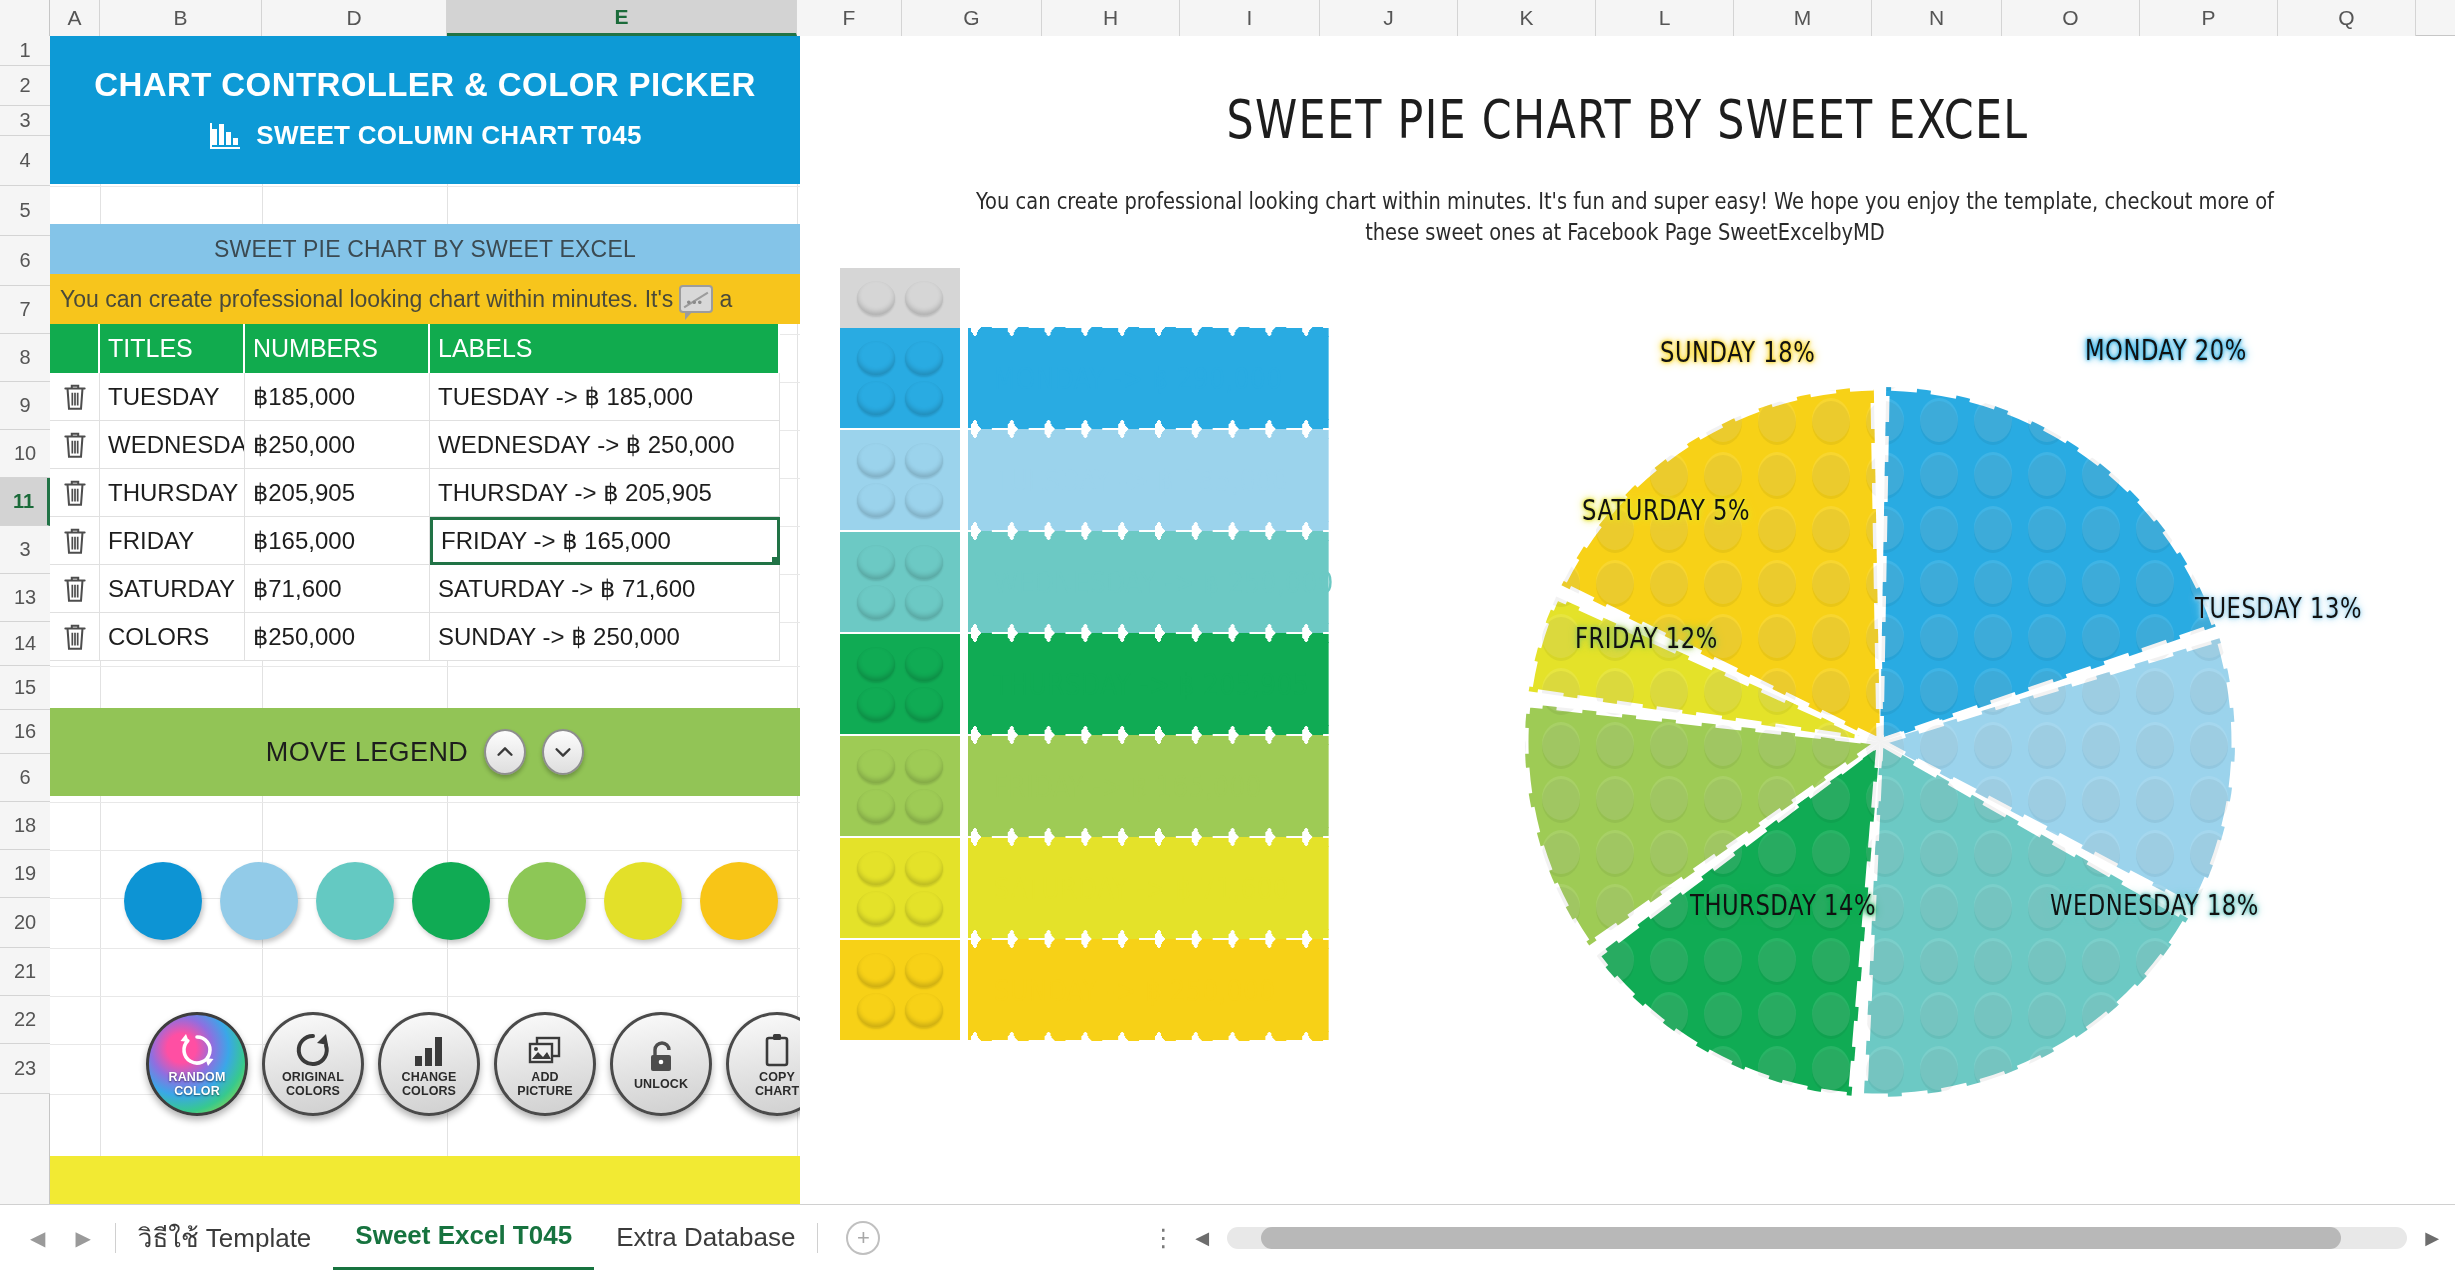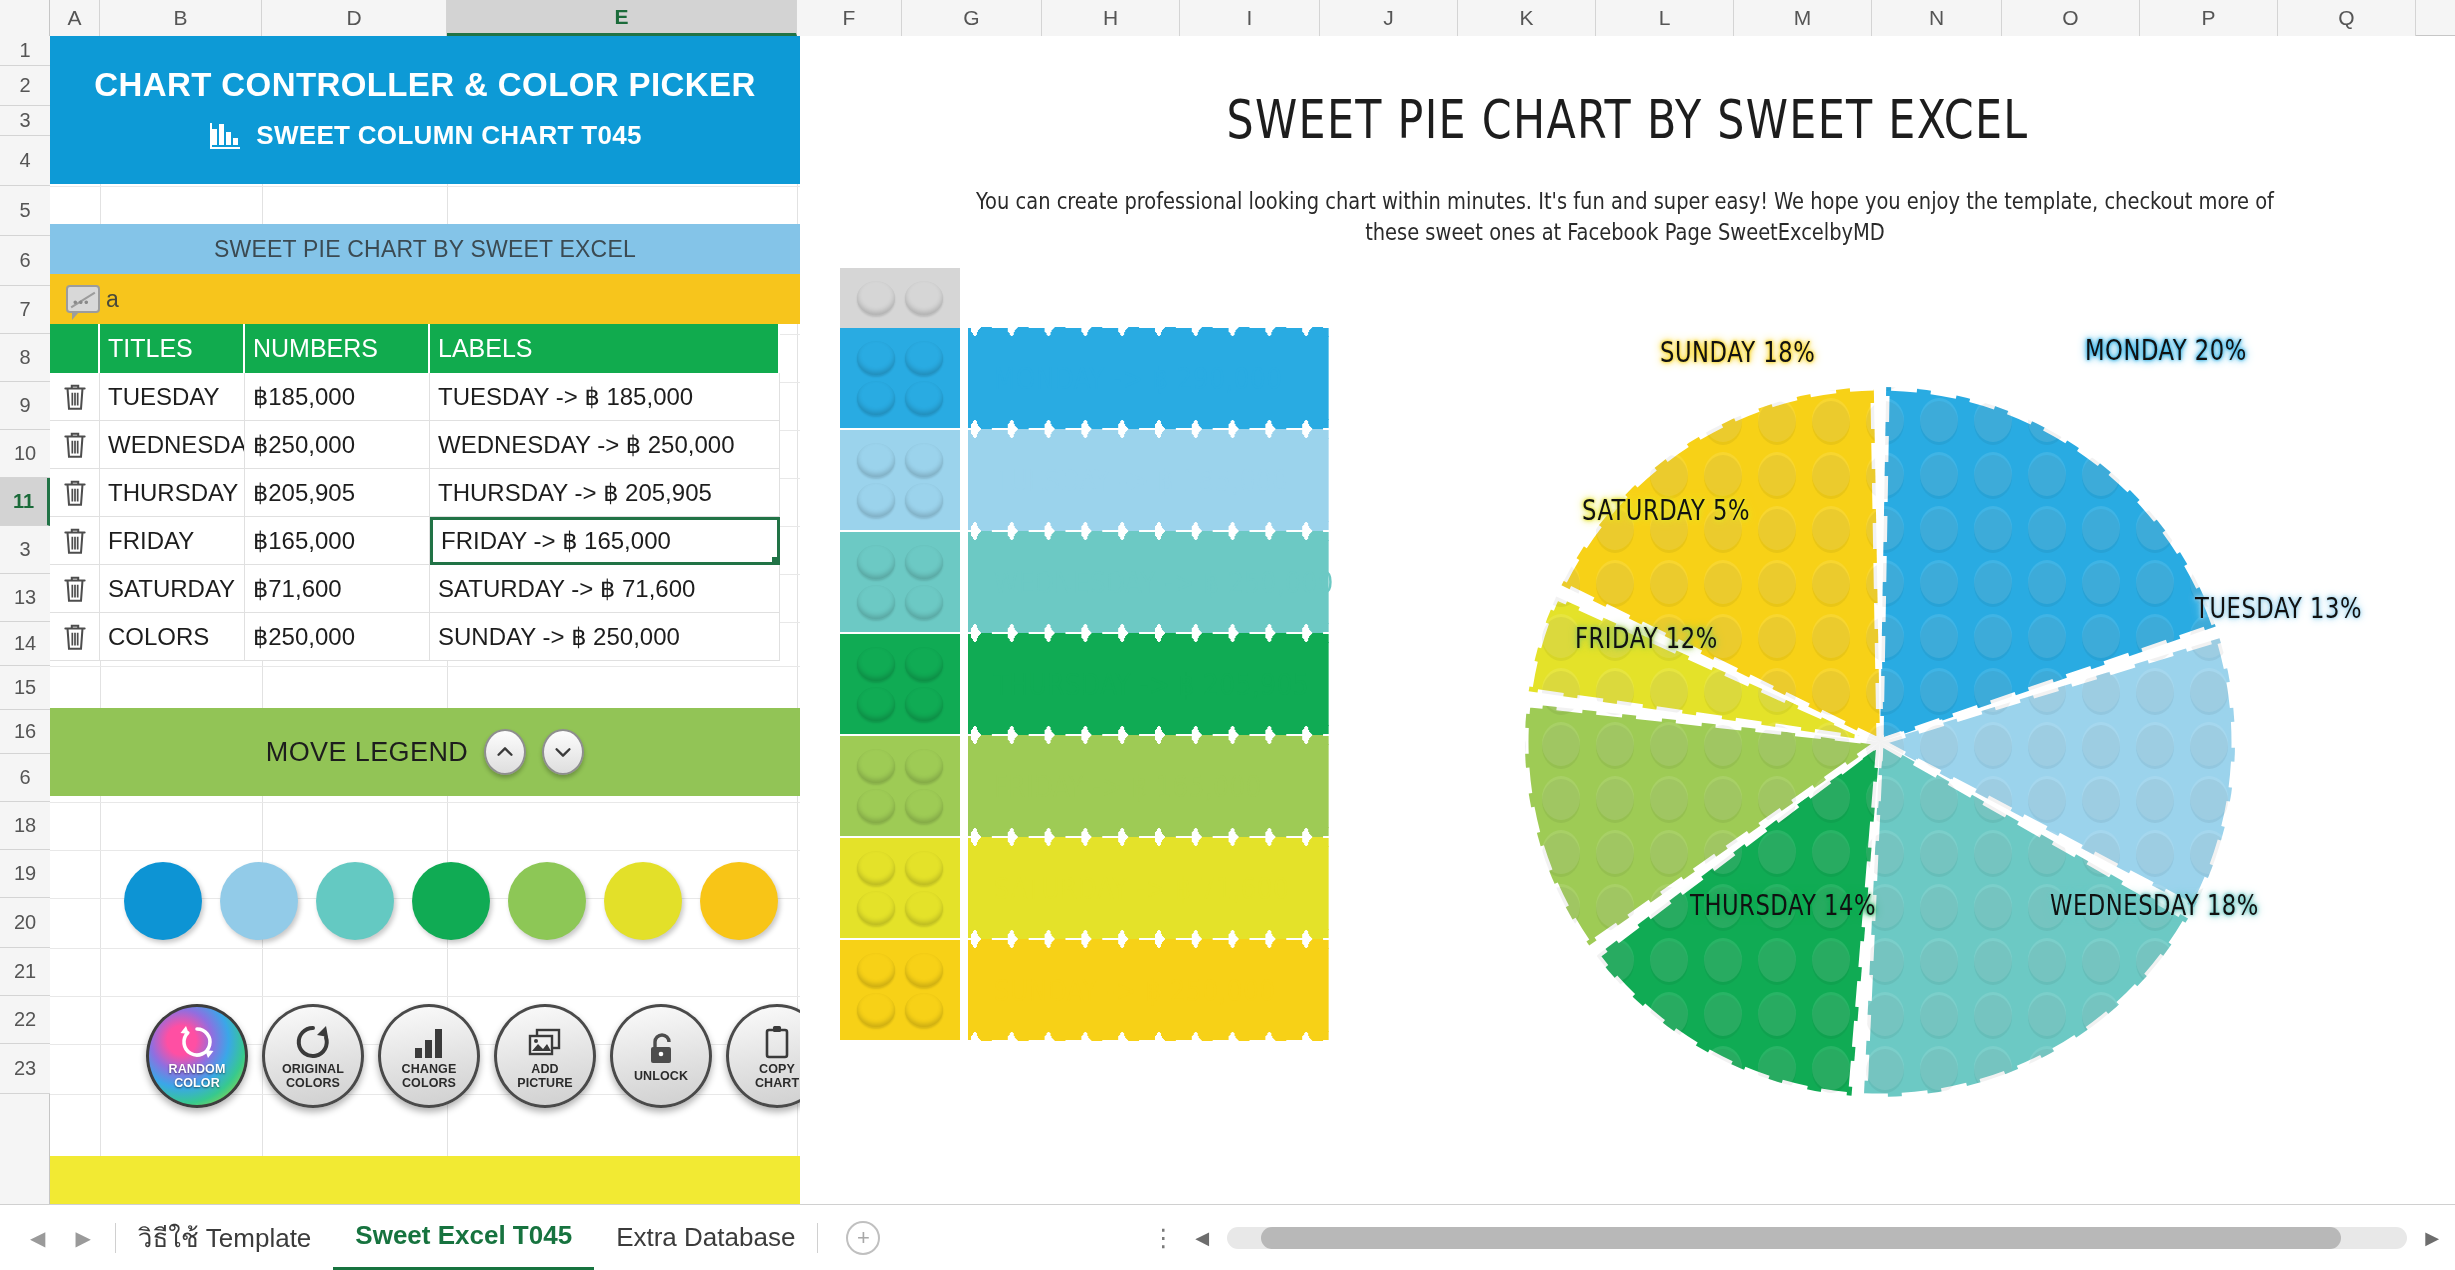--- a/index.html
+++ b/index.html
@@ -149,21 +149,21 @@
     position: absolute; left: 0; top: 810px; width: 750px; height: 110px;
     display: flex; align-items: center; gap: 18px; padding-left: 74px;
   }
   .sw {
     width: 78px; height: 78px; border-radius: 50%;
     box-shadow: 2px 3px 5px rgba(0,0,0,.22); cursor: pointer; flex: 0 0 auto;
   }
 
   .btn-row {
     position: absolute; left: 0; top: 960px; width: 750px; height: 120px;
-    display: flex; align-items: center; gap: 14px; padding-left: 96px;
+    display: flex; align-items: flex-end; gap: 14px; padding-left: 96px;
   }
   .cbtn {
     width: 102px; height: 104px; border-radius: 50%;
     background: linear-gradient(170deg,#fbfbfb 0%,#e2e2e2 55%,#cfcfcf 100%);
     border: 3px solid #4a4a4a;
     box-shadow: 0 4px 7px rgba(0,0,0,.3);
     display: flex; flex-direction: column; align-items: center; justify-content: center;
     cursor: pointer; flex: 0 0 auto; position: relative; overflow: hidden;
   }
   .cbtn .gl { width: 40px; height: 40px; display: flex; align-items: center; justify-content: center; margin-bottom: 1px; }
@@ -379,20 +379,21 @@
               <rect x="2" y="28" width="30" height="2" fill="#fff"></rect>
             </svg>
           </span>
           <span class="hdr-sub">SWEET COLUMN CHART T045</span>
         </div>
       </div>
 
       <div class="hdr-lightblue">SWEET PIE CHART BY SWEET EXCEL</div>
 
       <div class="hdr-yellow">
+        <span>You can create professional looking chart within minutes. It's</span>
         <span class="cmt-icon">
           <i></i>
             <b></b>
             <span class="cmt-dots">•••</span>
         </span>
         <span>a</span>
       </div>
 
       <div class="tbl" id="tbl">
           <div class="tr head">

